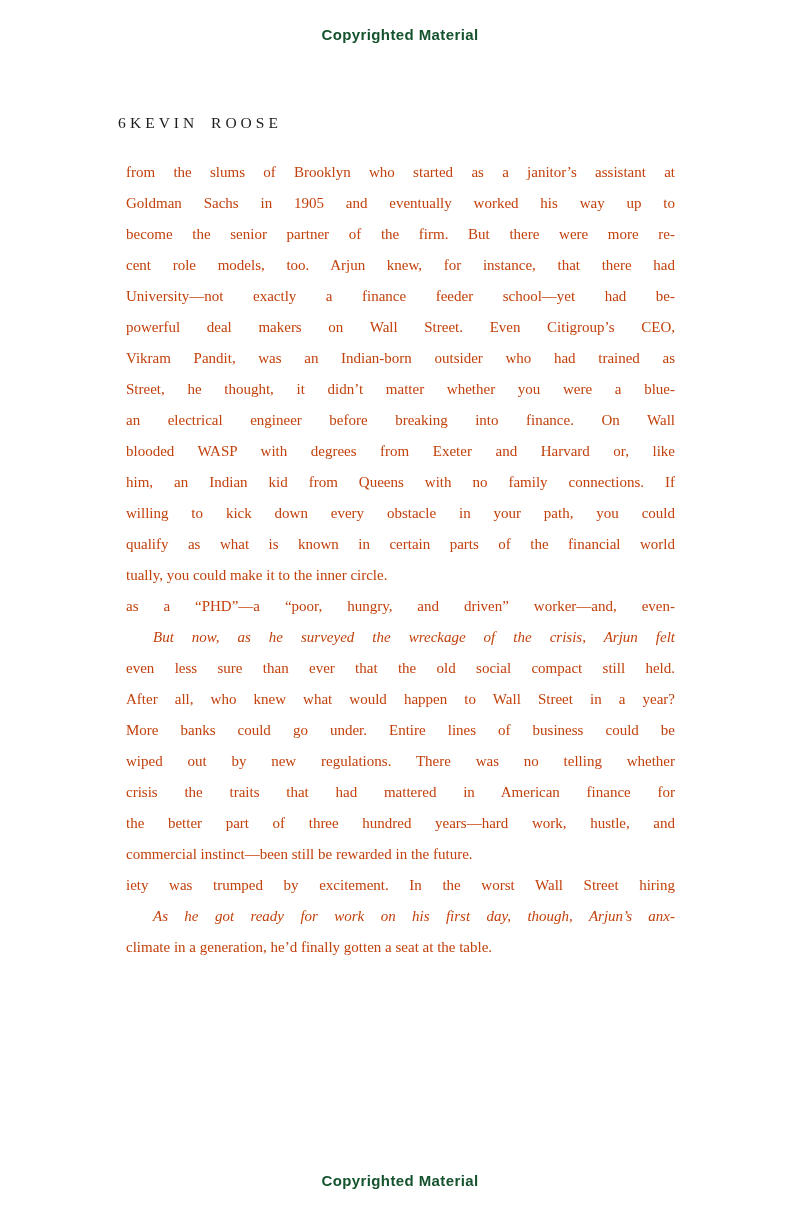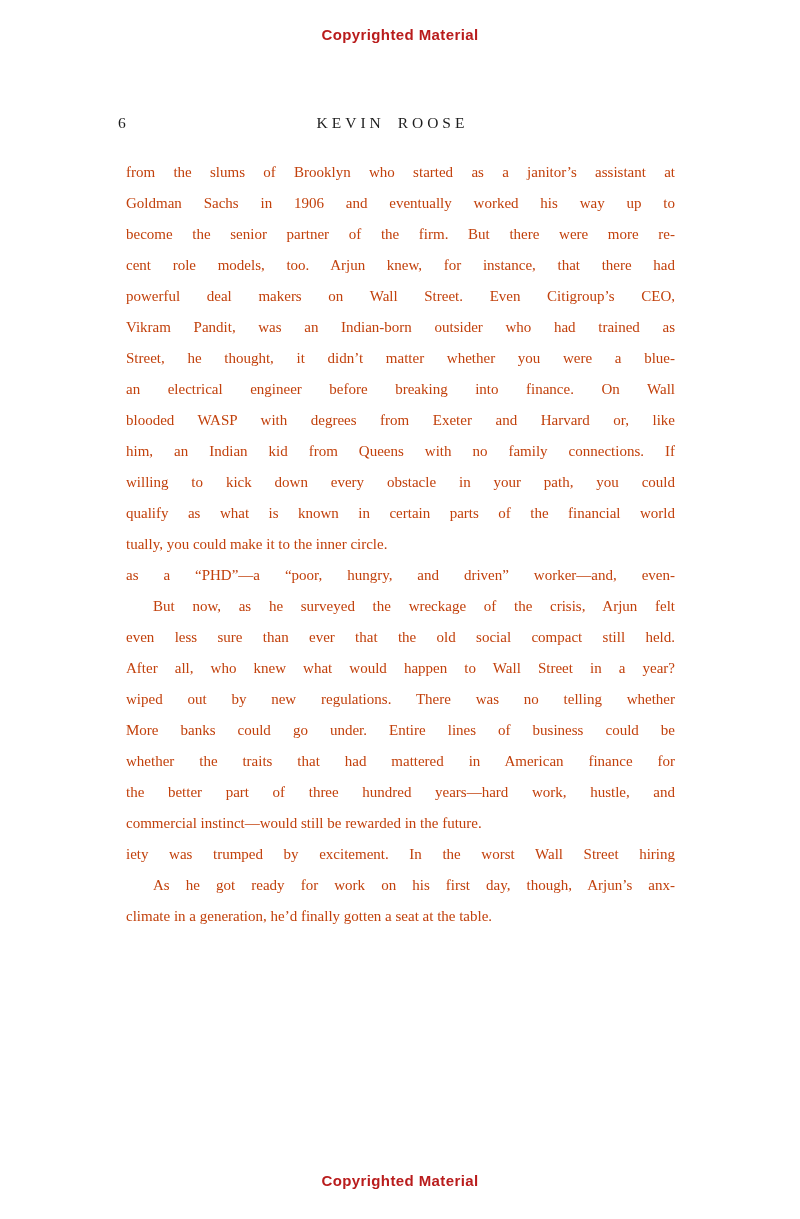--- a/index.html
+++ b/index.html
@@ -17,45 +17,44 @@
   }
   .notice {
     position: absolute;
     left: 0;
     width: 100%;
     text-align: center;
     font-family: "Liberation Sans", sans-serif;
     font-weight: bold;
     font-size: 15px;
     letter-spacing: 0.4px;
-    color: #b91c1c;
+    color: #14532d;
   }
   .notice.top { top: 26px; }
   .notice.bottom { top: 1172px; }
 
   .running-head {
     position: absolute;
     top: 114px;
     left: 118px;
     width: 549px;
     height: 22px;
     font-size: 15.5px;
     color: #1c1c1c;
   }
   .folio {
     position: absolute;
     left: 0;
     top: 0;
   }
   .head-title {
     position: absolute;
-    left: 0;
+    left: 12px;
     top: 0;
     width: 100%;
-    text-align: center;
     letter-spacing: 4px;
     word-spacing: 5px;
   }
 
   .body-text {
     position: absolute;
     top: 157px;
     left: 126px;
     width: 549px;
     font-size: 15px;
@@ -65,55 +64,57 @@
   .body-text .line {
     text-align: justify;
     text-align-last: justify;
     white-space: normal;
   }
   .body-text .line.last {
     text-align-last: left;
   }
   .body-text .line.indent {
     text-indent: 27px;
+    font-style: italic;
   }
 </style>
 </head>
 <body>
 
 <main class="page">
   <div class="notice top">Copyrighted Material</div>
 
   <header class="running-head">
     <span class="folio">6</span>
     <span class="head-title">KEVIN ROOSE</span>
   </header>
 
   <section class="body-text" id="body-text">
       <div class="line">from the slums of Brooklyn who started as a janitor’s assistant at</div>
-      <div class="line">Goldman Sachs in 1906 and eventually worked his way up to</div>
+      <div class="line">Goldman Sachs in 1905 and eventually worked his way up to</div>
       <div class="line">become the senior partner of the firm. But there were more re-</div>
       <div class="line">cent role models, too. Arjun knew, for instance, that there had</div>
+      <div class="line">University—not exactly a finance feeder school—yet had be-</div>
       <div class="line">powerful deal makers on Wall Street. Even Citigroup’s CEO,</div>
       <div class="line">Vikram Pandit, was an Indian-born outsider who had trained as</div>
       <div class="line">Street, he thought, it didn’t matter whether you were a blue-</div>
       <div class="line">an electrical engineer before breaking into finance. On Wall</div>
       <div class="line">blooded WASP with degrees from Exeter and Harvard or, like</div>
       <div class="line">him, an Indian kid from Queens with no family connections. If</div>
       <div class="line">willing to kick down every obstacle in your path, you could</div>
       <div class="line">qualify as what is known in certain parts of the financial world</div>
       <div class="line last">tually, you could make it to the inner circle.</div>
       <div class="line">as a “PHD”—a “poor, hungry, and driven” worker—and, even-</div>
       <div class="line indent">But now, as he surveyed the wreckage of the crisis, Arjun felt</div>
       <div class="line">even less sure than ever that the old social compact still held.</div>
       <div class="line">After all, who knew what would happen to Wall Street in a year?</div>
+      <div class="line">More banks could go under. Entire lines of business could be</div>
       <div class="line">wiped out by new regulations. There was no telling whether</div>
-      <div class="line">More banks could go under. Entire lines of business could be</div>
-      <div class="line">whether the traits that had mattered in American finance for</div>
+      <div class="line">crisis the traits that had mattered in American finance for</div>
       <div class="line">the better part of three hundred years—hard work, hustle, and</div>
-      <div class="line last">commercial instinct—would still be rewarded in the future.</div>
+      <div class="line last">commercial instinct—been still be rewarded in the future.</div>
       <div class="line">iety was trumped by excitement. In the worst Wall Street hiring</div>
       <div class="line indent">As he got ready for work on his first day, though, Arjun’s anx-</div>
       <div class="line last">climate in a generation, he’d finally gotten a seat at the table.</div>
     </section>
 
   <div class="notice bottom">Copyrighted Material</div>
 </main>
 
 </body></html>

